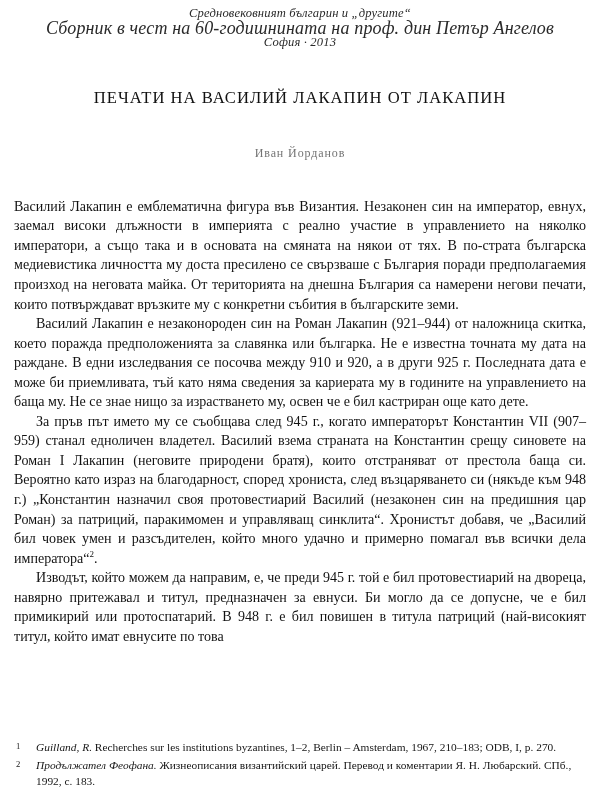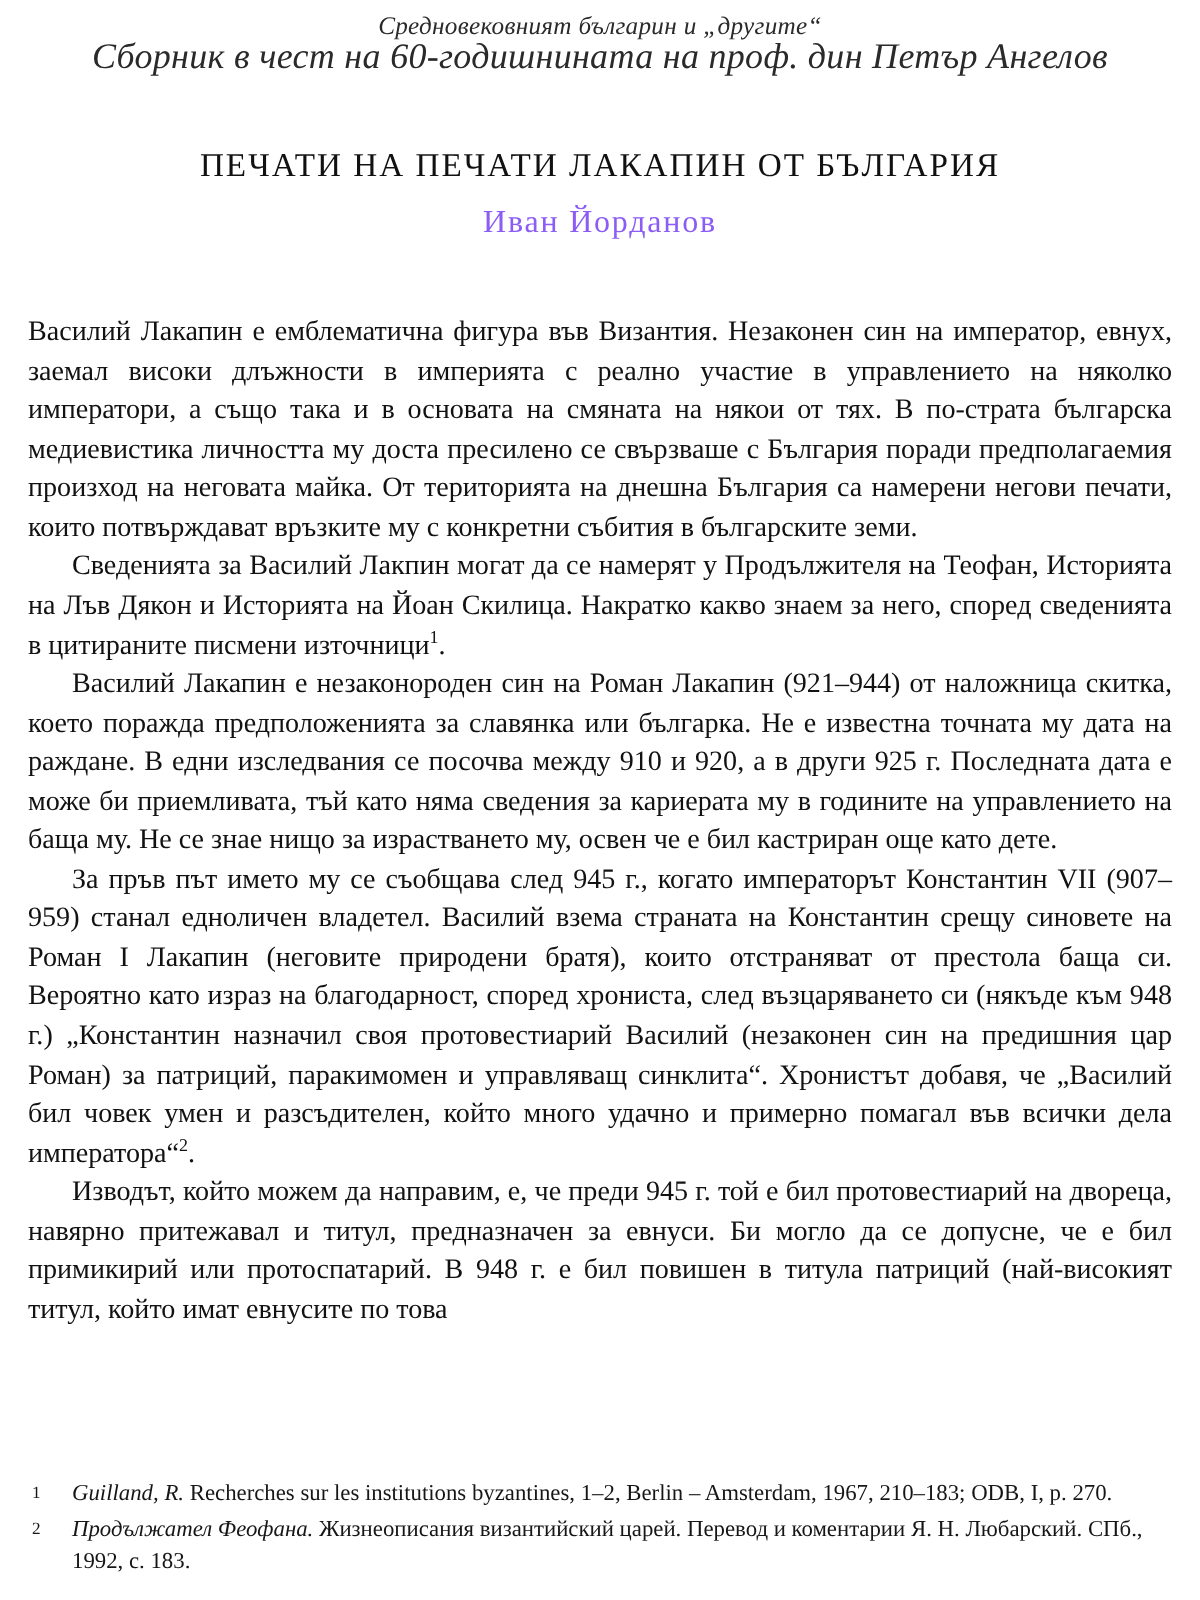--- a/index.html
+++ b/index.html
@@ -41,24 +41,24 @@
   .title {
     text-align: center;
     font-size: 16.6px;
     letter-spacing: 1.0px;
     margin-top: 38px;
     color: #111;
     white-space: nowrap;
   }
   .author {
     text-align: center;
-    font-size: 16px;
+    font-size: 12px;
     letter-spacing: 0.9px;
-    margin-top: 10px;
-    color: #8b5cf6;
+    margin-top: 38px;
+    color: #737373;
   }
 
   
   .body {
     margin-top: 36px;
     font-size: 14.05px;
     line-height: 19.55px;
     text-align: justify;
     text-justify: inter-word;
     hyphens: manual;
@@ -102,28 +102,28 @@
   .fnote i { font-style: italic; }
 </style>
 </head>
 <body>
 
 <div class="page">
 
   <div class="runhead">
     <div class="l1">Средновековният българин и „другите“</div>
     <div class="l2">Сборник в чест на 60-годишнината на проф. дин Петър Ангелов</div>
+    <div class="l3">София · 2013</div>
   </div>
 
-  <div class="title">ПЕЧАТИ НА ПЕЧАТИ ЛАКАПИН ОТ БЪЛГАРИЯ</div>
+  <div class="title">ПЕЧАТИ НА ВАСИЛИЙ ЛАКАПИН ОТ ЛАКАПИН</div>
   <div class="author">Иван Йорданов</div>
 
   <div class="body">
     <p>Василий Лакапин е емблематична фигура във Византия. Незаконен син на император, евнух, заемал високи длъжности в империята с реално участие в управлението на няколко императори, а също така и в основата на смяната на някои от тях. В по-страта българска медиевистика личността му доста пресилено се свързваше с България поради предполагаемия произход на неговата майка. От територията на днешна България са намерени негови печати, които потвърждават връзките му с конкретни събития в българските земи.</p>
-    <p class="ind"><span>Сведенията за Василий Лакпин могат да се намерят у Продължителя на Теофан, Историята на Лъв Дякон и Историята на Йоан Скилица. Накратко какво знаем за него, според сведенията в цитираните писмени източници</span><sup class="fn">1</sup><span>.</span></p>
     <p class="ind">Василий Лакапин е незаконороден син на Роман Лакапин (921–944) от наложница скитка, което поражда предположенията за славянка или българка. Не е известна точната му дата на раждане. В едни изследвания се посочва между 910 и 920, а в други 925 г. Последната дата е може би приемливата, тъй като няма сведения за кариерата му в годините на управлението на баща му. Не се знае нищо за израстването му, освен че е бил кастриран още като дете.</p>
     <p class="ind"><span>За пръв път името му се съобщава след 945 г., когато императорът Константин VII (907–959) станал едноличен владетел. Василий взема страната на Константин срещу синовете на Роман I Лакапин (неговите природени братя), които отстраняват от престола баща си. Вероятно като израз на благодарност, според хрониста, след възцаряването си (някъде към 948 г.) „Константин назначил своя протовестиарий Василий (незаконен син на предишния цар Роман) за патриций, паракимомен и управляващ синклита“. Хронистът добавя, че „Василий бил човек умен и разсъдителен, който много удачно и примерно помагал във всички дела императора“</span><sup class="fn">2</sup><span>.</span></p>
     <p class="ind">Изводът, който можем да направим, е, че преди 945 г. той е бил протовестиарий на двореца, навярно притежавал и титул, предназначен за евнуси. Би могло да се допусне, че е бил примикирий или протоспатарий. В 948 г. е бил повишен в титула патриций (най-високият титул, който имат евнусите по това</p>
   </div>
 
   <div class="footnotes">
     <div class="fnote">
       <span class="num">1</span><i>Guilland, R.</i><span> Recherches sur les institutions byzantines, 1–2, Berlin – Amsterdam, 1967, 210–183; ODB, I, p. 270.</span>
     </div>
     <div class="fnote">

